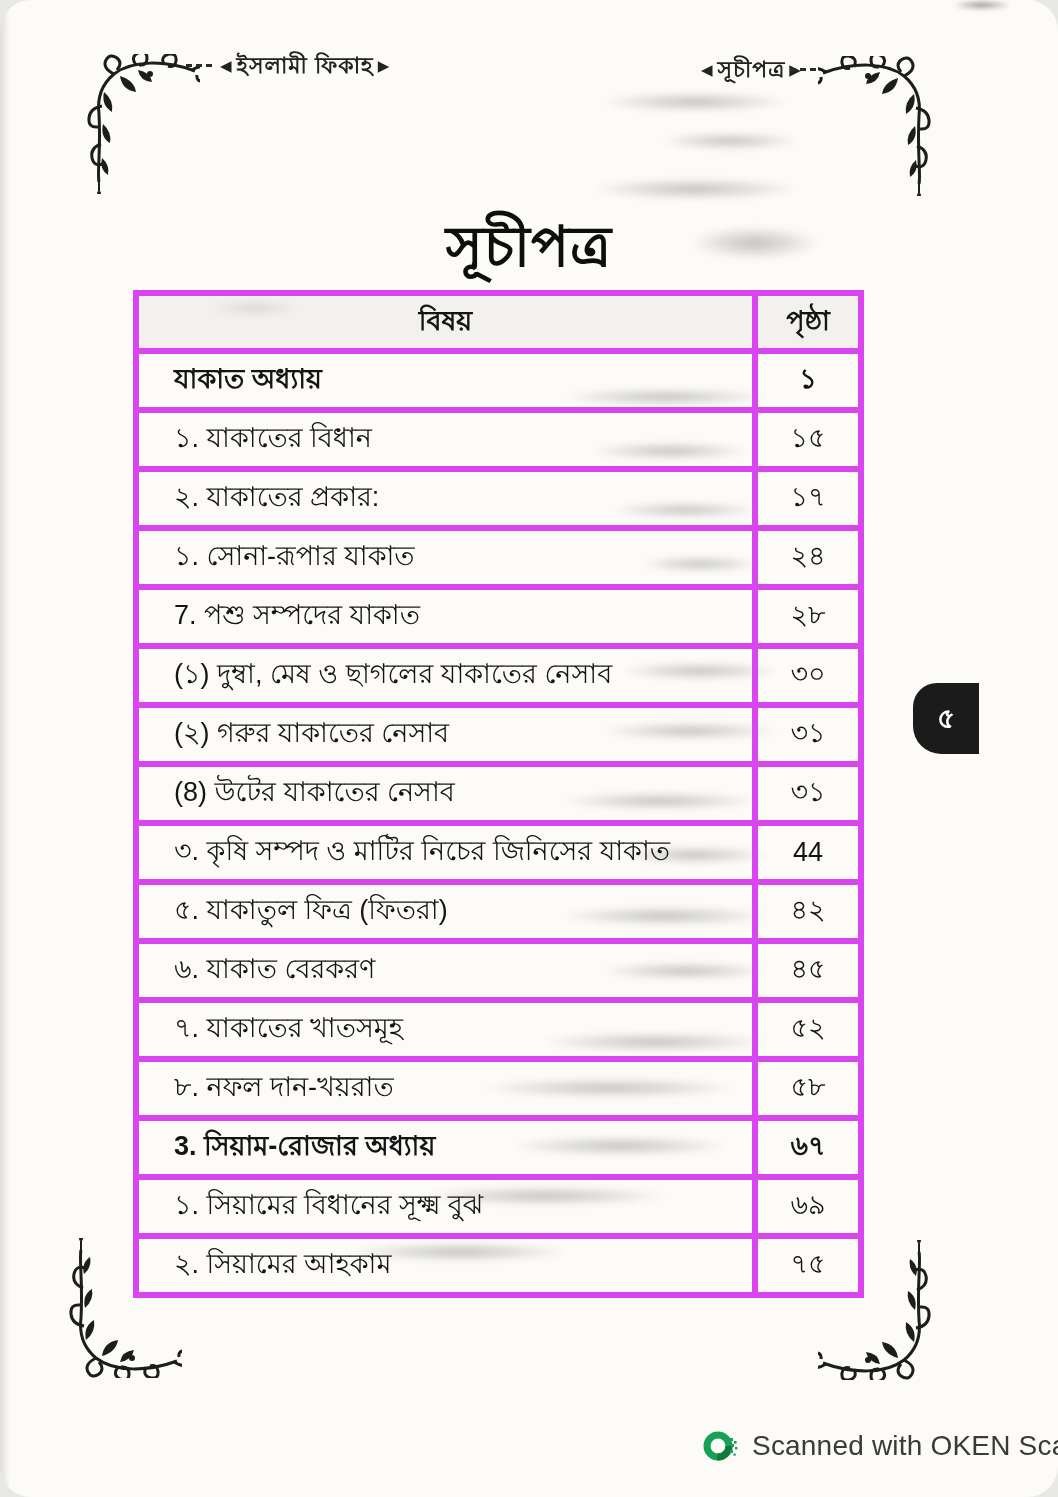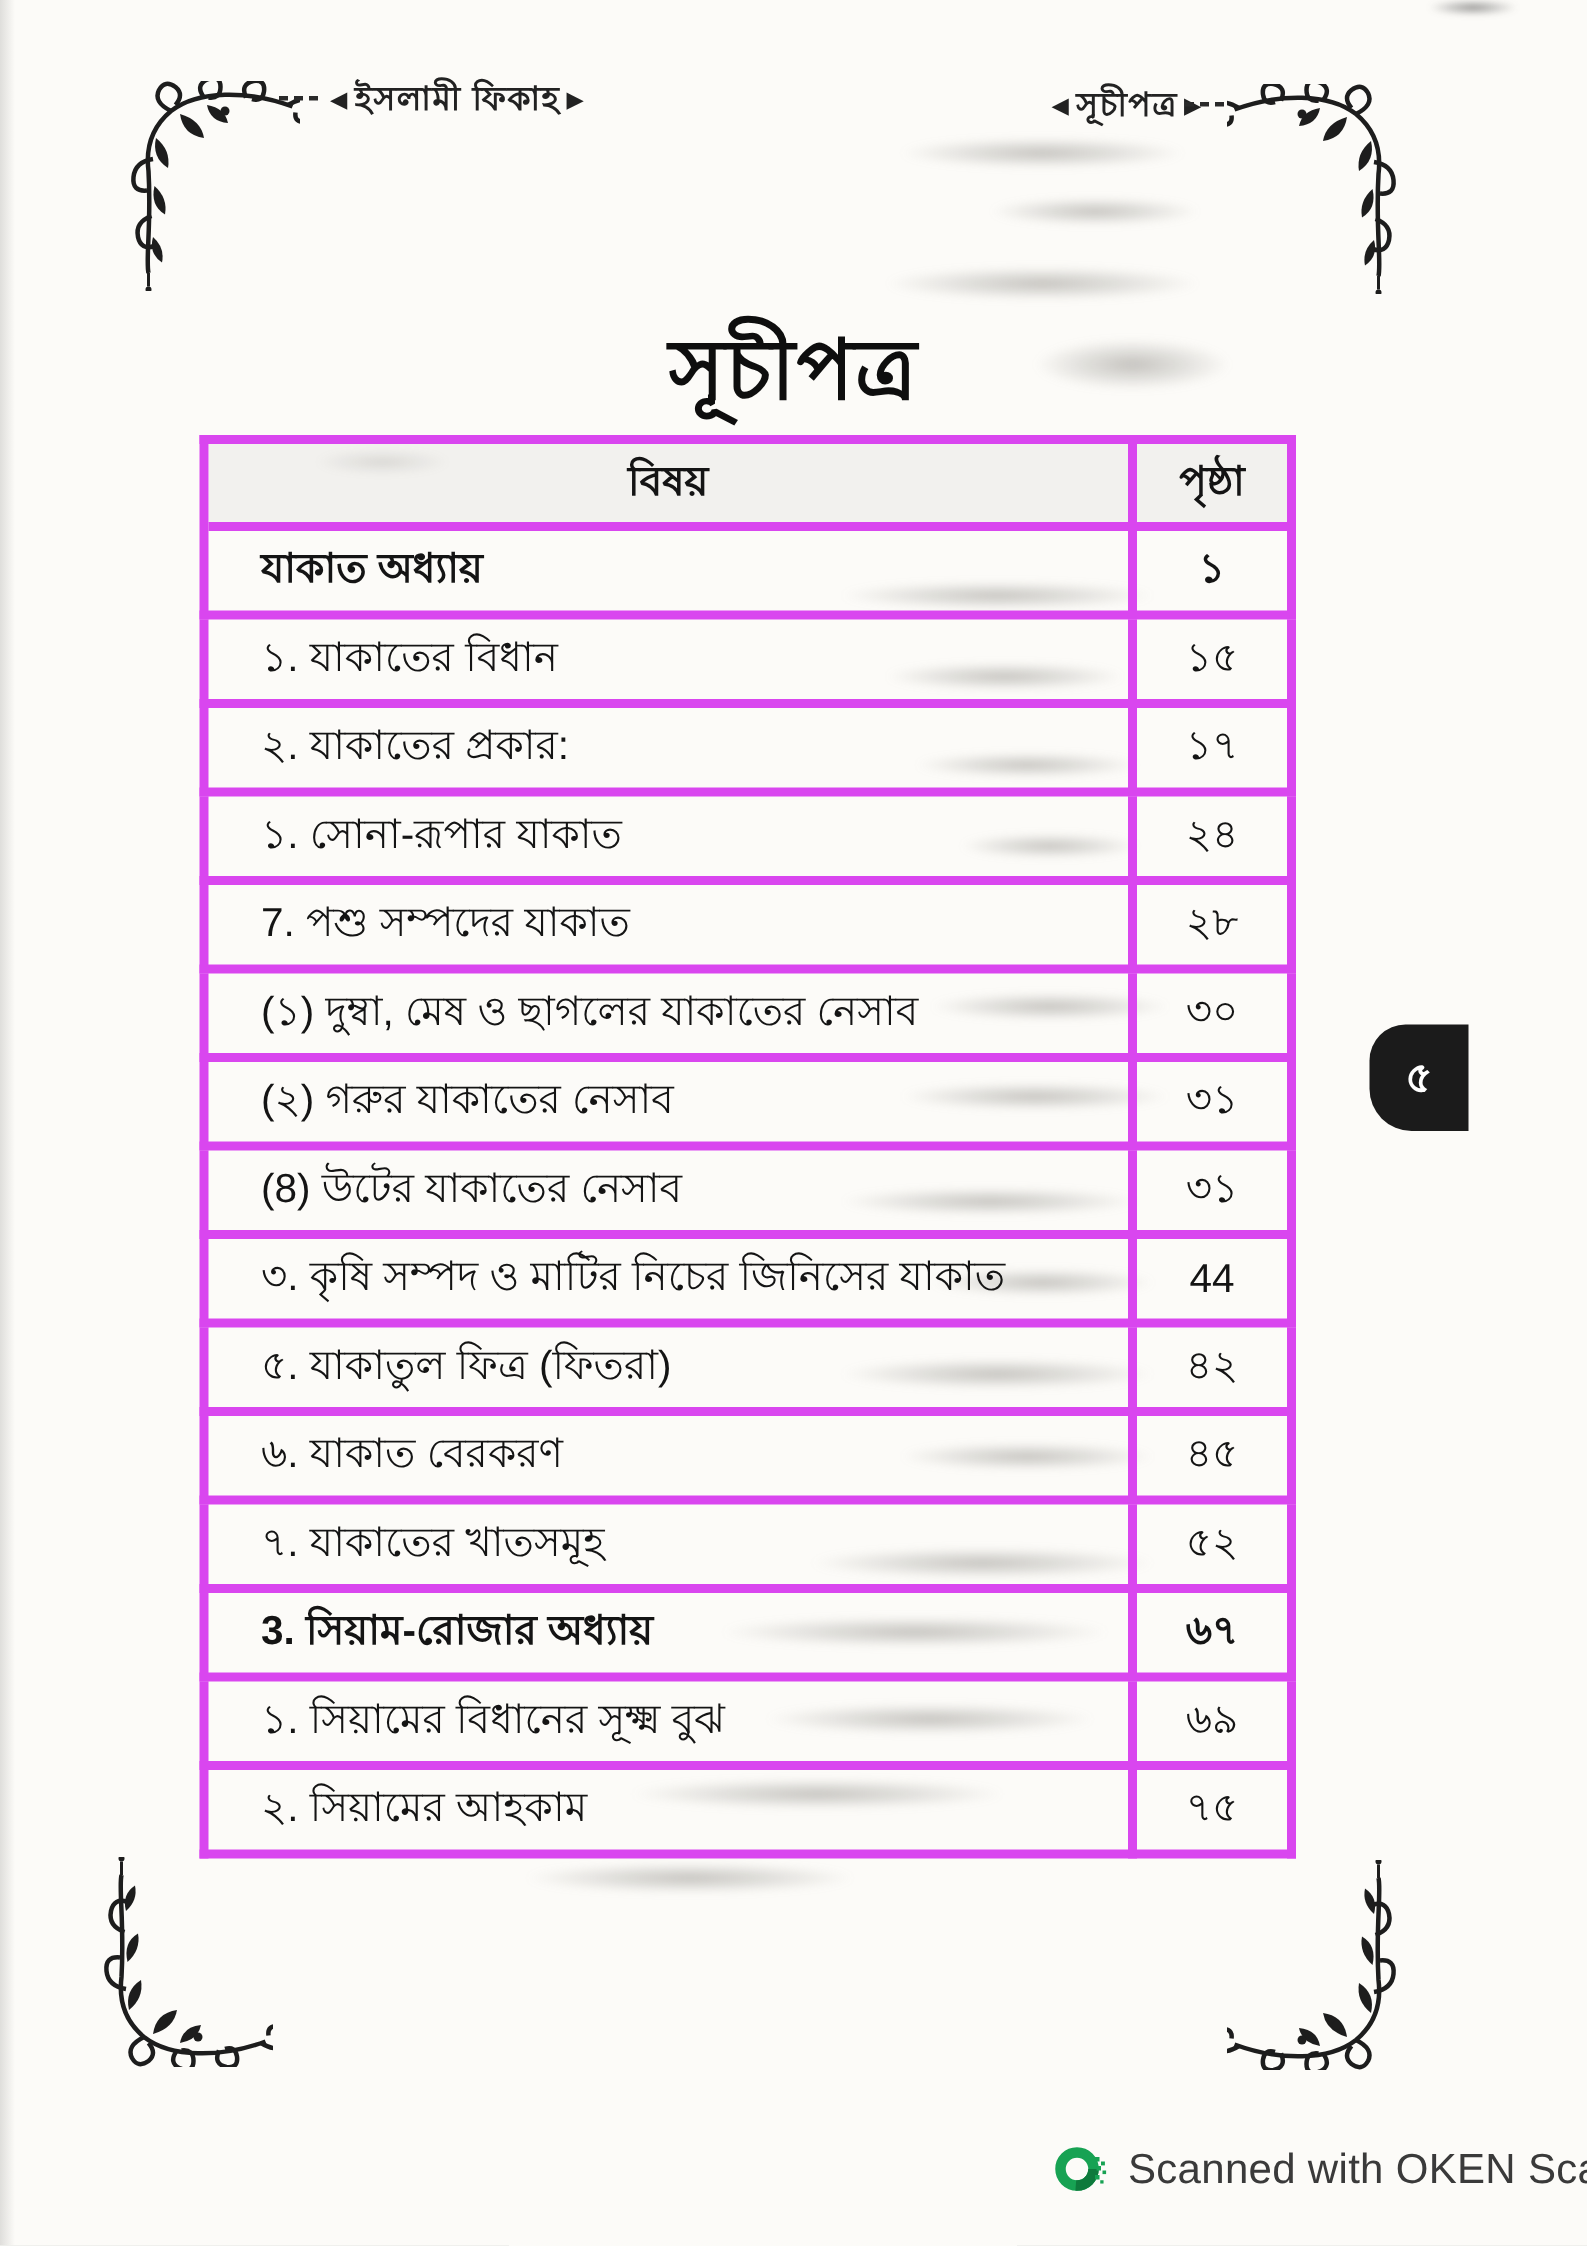--- a/index.html
+++ b/index.html
@@ -4,20 +4,21 @@
 <style>
   html,body{margin:0;padding:0;background:#e8e8e6;}
   .page{
     position:relative;
     width:1058px;height:1497px;
     margin:0 auto;
     background:#fcfbf8;
     overflow:hidden;
     font-family:"Liberation Sans","DejaVu Sans",sans-serif;
     color:#171717;
+    border-radius:31px;
   }
   
   .edge-shade{position:absolute;left:0;top:0;width:10px;height:100%;
     background:linear-gradient(to right,rgba(90,90,88,.18),rgba(90,90,88,0));}
   .top-smudge{position:absolute;left:952px;top:0;width:60px;height:10px;
     background:radial-gradient(closest-side,rgba(60,60,60,.55),rgba(60,60,60,0));
     filter:blur(2px);}
   
   .blot{position:absolute;border-radius:8px;
     background:radial-gradient(closest-side,rgba(128,126,120,.45),rgba(128,126,120,0));
@@ -249,20 +250,24 @@
     <tr>
       <td class="subject">৬. যাকাত বেরকরণ</td>
       <td class="pageno">৪৫</td>
     </tr>
 
     <tr>
       <td class="subject">৭. যাকাতের খাতসমূহ</td>
       <td class="pageno">৫২</td>
     </tr>
 
+    <tr>
+      <td class="subject">৮. নফল দান-খয়রাত</td>
+      <td class="pageno">৫৮</td>
+    </tr>
 
     <tr class="chapter">
       <td class="subject">3. সিয়াম-রোজার অধ্যায়</td>
       <td class="pageno">৬৭</td>
     </tr>
 
     <tr>
       <td class="subject">১. সিয়ামের বিধানের সূক্ষ্ম বুঝ</td>
       <td class="pageno">৬৯</td>
     </tr>

